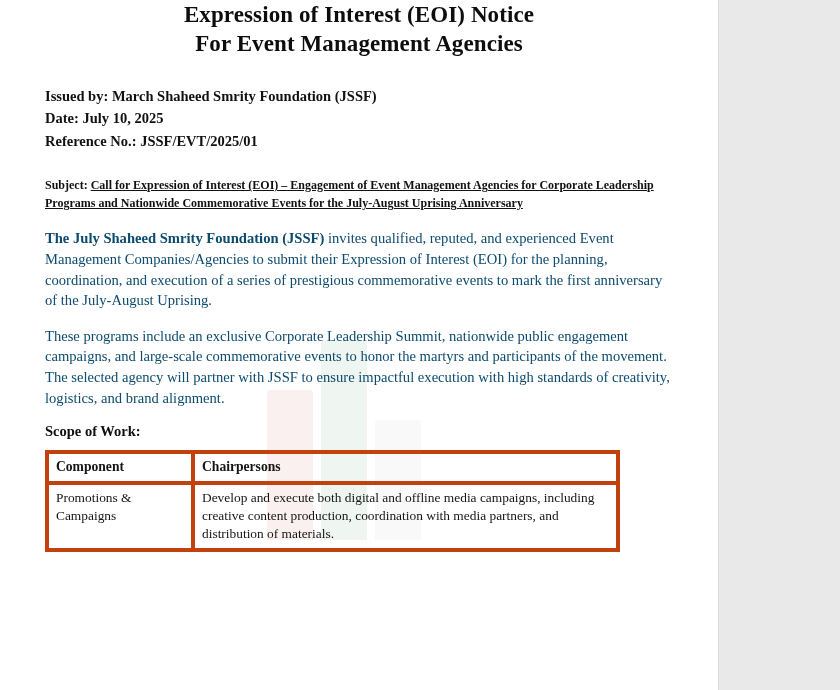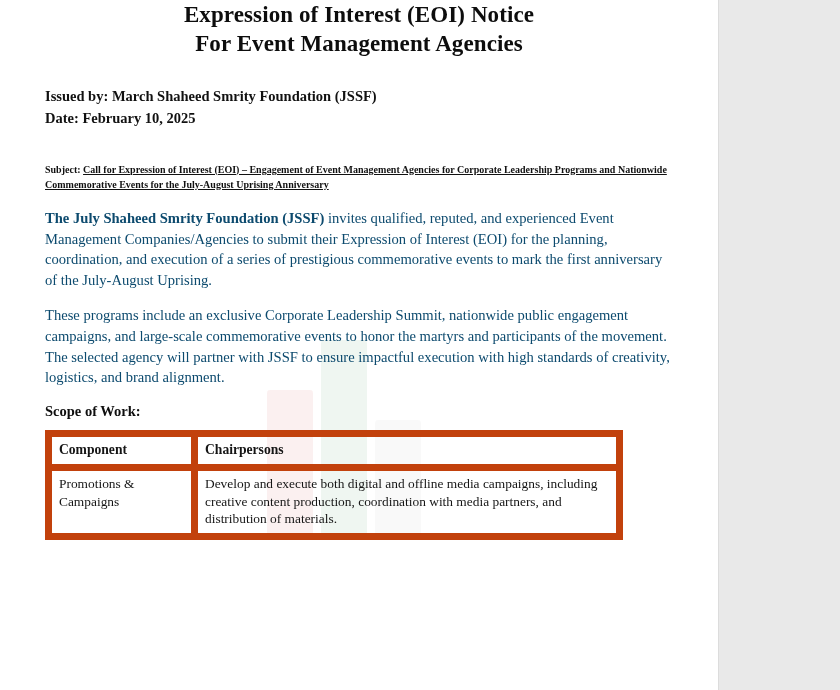--- a/index.html
+++ b/index.html
@@ -64,22 +64,22 @@
     display: block;
   }
   .meta {
     margin-top: 26px;
     font-size: 14.5px;
     font-weight: bold;
     line-height: 1.55;
     color: #111;
   }
   .subject-block {
-    margin-top: 32px;
-    font-size: 10px;
+    margin-top: 24px;
+    font-size: 12px;
     line-height: 1.5;
     color: #111;
     font-weight: bold;
   }
   .subject-label {
     font-weight: bold;
   }
   .subject-text {
     font-weight: bold;
     text-decoration: underline;
@@ -106,21 +106,21 @@
   table.doc-table {
     margin-top: 10px;
     border-collapse: collapse;
     width: 571px;
     font-size: 13.4px;
     color: #151515;
     table-layout: fixed;
   }
   table.doc-table th,
   table.doc-table td {
-    border: 7px solid #c2410c;
+    border: 4px solid #c2410c;
     padding: 4px 7px 5px 7px;
     vertical-align: top;
     line-height: 1.33;
     text-align: left;
   }
   table.doc-table th {
     font-weight: bold;
     font-size: 13.6px;
   }
   .col-a { width: 146px; }
@@ -140,21 +140,22 @@
 
     <div class="content">
 
       <h1 class="doc-title">
         <span>Expression of Interest (EOI) Notice</span>
         <span class="title-line2">For Event Management Agencies</span>
       </h1>
 
       <div class="meta">
         <div>Issued by: March Shaheed Smrity Foundation (JSSF)</div>
-        <div>Date: February 10, 2025</div>
+        <div>Date: July 10, 2025</div>
+        <div>Reference No.: JSSF/EVT/2025/01</div>
       </div>
 
       <div class="subject-block">
         <span class="subject-label">Subject: </span><span class="subject-text">Call for Expression of Interest (EOI) – Engagement of Event Management Agencies for Corporate Leadership Programs and Nationwide Commemorative Events for the July-August Uprising Anniversary</span>
       </div>
 
       <p class="body-para">
         <span class="bold">The July Shaheed Smrity Foundation (JSSF)</span><span> invites qualified, reputed, and experienced Event Management Companies/Agencies to submit their Expression of Interest (EOI) for the planning, coordination, and execution of a series of prestigious commemorative events to mark the first anniversary of the July-August Uprising.</span>
       </p>
 

